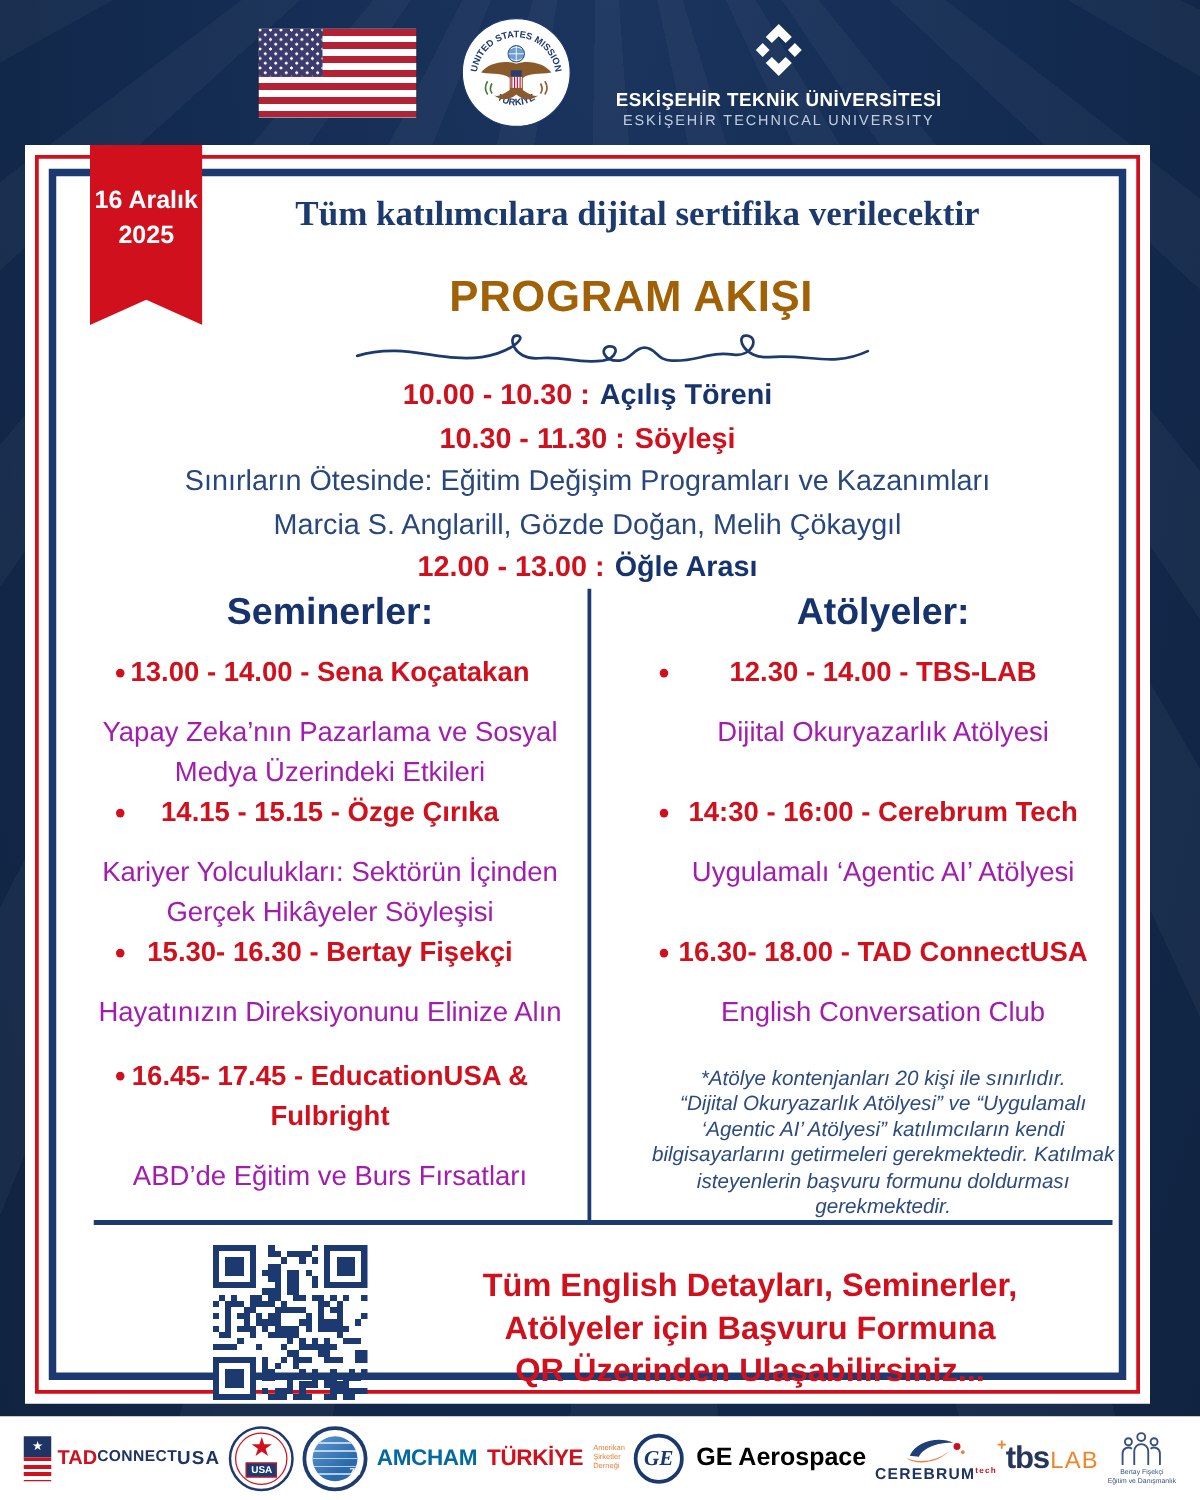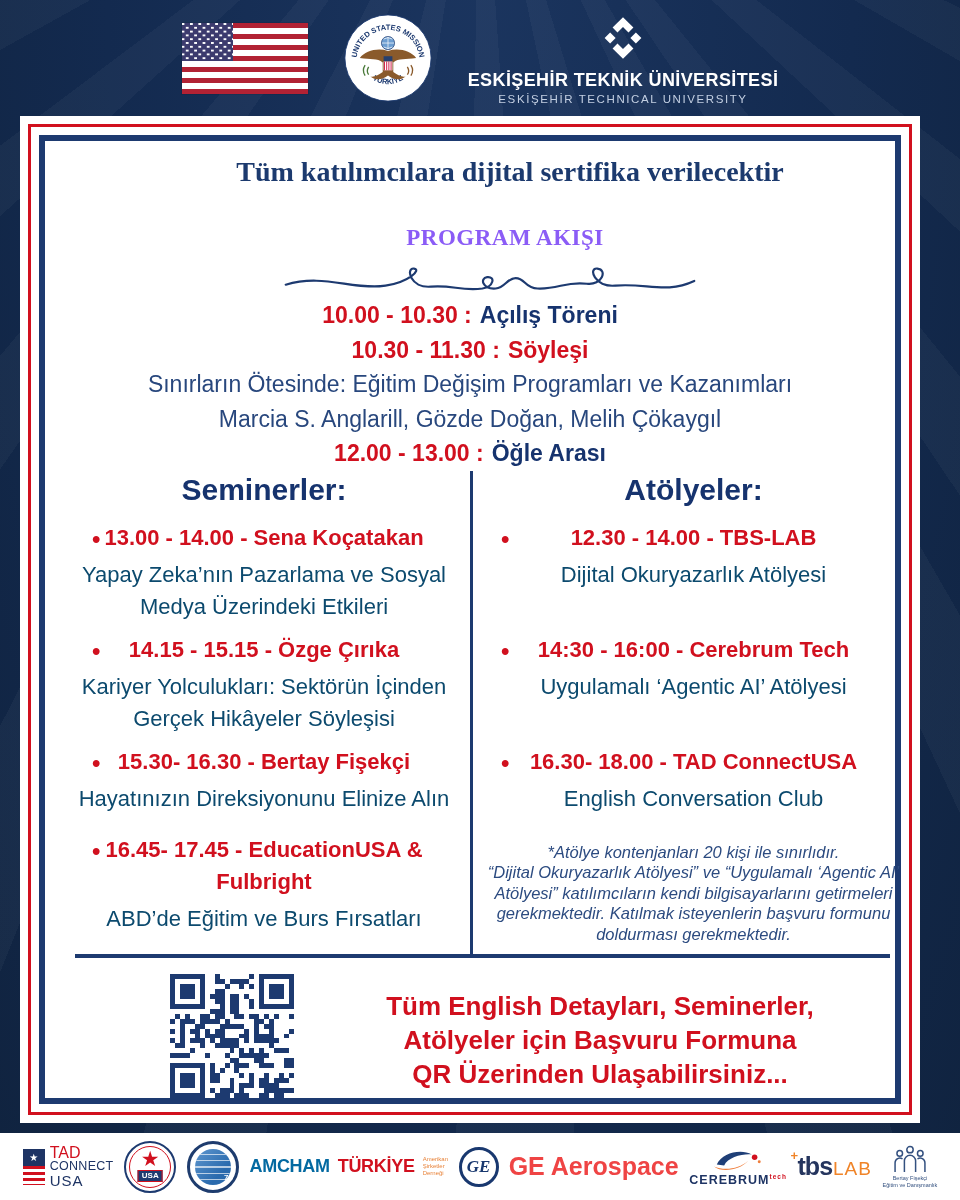--- a/index.html
+++ b/index.html
@@ -15,72 +15,72 @@
 
   
   .header{position:absolute;top:0;left:0;width:960px;height:116px;display:flex;align-items:center;justify-content:center;gap:36px}
   .us-flag{width:126px;height:71px;position:relative;background:repeating-linear-gradient(180deg,#b22234 0 5.46px,#fff 5.46px 10.92px);box-shadow:0 0 0 1px rgba(0,0,0,0.08)}
   .us-flag .canton{position:absolute;top:0;left:0;width:51px;height:38.2px;background-color:#3c3b6e;
     background-image:radial-gradient(circle,#fff 1.05px,transparent 1.35px),radial-gradient(circle,#fff 1.05px,transparent 1.35px);
     background-size:8.4px 7.6px,8.4px 7.6px;background-position:1px 1px,5.2px 4.8px}
   .seal-wrap{width:88px;height:88px}
   .etu{display:flex;flex-direction:column;align-items:center;color:#fff}
   .etu-mark{margin-bottom:6px}
-  .etu-l1{font-size:18px;font-weight:800;letter-spacing:0.4px;color:#fff;white-space:nowrap}
+  .etu-l1{font-size:15px;font-weight:800;letter-spacing:0.4px;color:#fff;white-space:nowrap}
   .etu-l2{font-size:11.5px;font-weight:400;letter-spacing:1.6px;color:#c3cfe2;white-space:nowrap;margin-top:2px}
 
   
   .card{position:absolute;left:20px;top:116px;width:900px;height:1007px;background:#fff}
   .card::before{content:"";position:absolute;inset:8px;border:3px solid #d1101e;pointer-events:none}
   .card::after{content:"";position:absolute;inset:19px;border:6px solid #1d3a70;pointer-events:none}
   .content{position:relative;z-index:1;padding-top:36px}
 
   .ribbon{position:absolute;left:52px;top:0;width:90px;height:144px;background:#d1101e;z-index:3;
     clip-path:polygon(0 0,100% 0,100% 100%,50% 86%,0 100%);
     color:#fff;text-align:center;font-weight:800;font-size:20px;line-height:28px;padding-top:30px;box-sizing:border-box}
 
   .cert-title{text-align:center;font-family:"Liberation Serif",serif;font-weight:700;font-size:28px;line-height:40px;color:#1c3a6e;margin-left:80px}
-  .program-title{text-align:center;font-family:Liberation Serif, serif;font-weight:800;font-size:23px;line-height:44px;letter-spacing:0.5px;color:#8b5cf6;margin-top:24px;margin-left:70px}
+  .program-title{text-align:center;font-family:Liberation Sans, sans-serif;font-weight:800;font-size:35px;line-height:44px;letter-spacing:0.5px;color:#a16207;margin-top:24px;margin-left:70px}
   .swirl{display:block;margin:0 auto;transform:translateX(20px)}
 
   .sched{text-align:center;font-size:23px;line-height:34.5px}
   .s-bold{font-weight:700}
   .t-red{color:#d1101e}
   .t-navy{color:#16336e}
   .t-body{color:#28477d}
   .s-line .time{margin-right:8px}
 
   .cols{display:flex;padding-left:38px;min-height:470px;box-sizing:border-box}
   .col{text-align:center}
   .col.sem{width:412px}
-  .col.ws{width:432px;border-left:3.5px solid #1d3a70;padding-left:12px;box-sizing:border-box}
+  .col.ws{width:432px;border-left:3.5px solid #1d3a70;padding-left:38px;box-sizing:border-box}
   .col h2{margin:0 0 13px 0;font-size:30px;line-height:38px;font-weight:800;color:#16336e}
   .item{height:112px;box-sizing:border-box}
   .item.auto{height:auto}
   .item-title{position:relative;color:#d1101e;font-weight:700;font-size:22px;line-height:32px;padding:0 26px}
   .bullet{position:absolute;left:34px;top:1px;font-size:24px;color:#d1101e}
   .ws .bullet{left:16px}
-  .item-desc{color:#0c4a6e;font-size:22px;line-height:32px;margin-top:5px}
+  .item-desc{color:#a21caf;font-size:22px;line-height:32px;margin-top:16px}
   .sem .item.auto{margin-bottom:19px}
   .note{font-style:italic;font-size:16.5px;line-height:20.5px;color:#2c4b80;margin-top:27px;padding:0 2px}
 
   .hr{height:4px;background:#1d3a70;margin-left:55px;width:815px}
   .qr-row{display:flex;align-items:center;margin-top:16px;padding-left:150px}
   .qr{width:124px;height:124px;display:block}
   .qr-text{width:456px;margin-left:78px;text-align:center;color:#d1101e;font-weight:800;font-size:26px;line-height:34px;padding-top:8px}
 
   
   .footer{position:absolute;left:0;top:1133px;width:960px;height:67px;background:#fff;display:flex;align-items:center;justify-content:space-evenly;padding:0 12px;box-sizing:border-box}
   .f-logo{display:flex;align-items:center}
 
   .tad{gap:5px}
   .tad-flag{width:22px;display:flex;flex-direction:column}
   .tad-star{width:22px;height:17px;background:#1e3464;color:#fff;font-size:10px;line-height:17px;text-align:center}
   .tad-stripes{width:22px;height:19px;background:repeating-linear-gradient(180deg,#d1101e 0 3px,#fff 3px 6px)}
-  .tad-txt{display:flex;flex-direction:column;font-weight:400}
+  .tad-txt{display:flex;font-weight:700}
   .tad-l1{color:#d1101e;font-size:16px;line-height:15px}
   .tad-l2{color:#1e3464;font-size:12.5px;line-height:13px;letter-spacing:0.3px}
   .tad-l3{color:#1e3464;font-size:15px;line-height:15px;letter-spacing:1px}
 
   .edu-seal{width:52px;height:52px;border-radius:50%;border:2px solid #1d3a70;background:#fff;position:relative;box-sizing:border-box}
   .edu-seal::after{content:"";position:absolute;inset:3px;border:1px solid #d1101e;border-radius:50%}
   .edu-star{position:absolute;top:3px;left:0;right:0;text-align:center;color:#d1101e;font-size:21px;line-height:26px}
   .edu-usa{position:absolute;bottom:9px;left:50%;transform:translateX(-50%);background:#1d3a70;color:#fff;font-size:8px;font-weight:800;padding:0 3px;line-height:10px;border:1px solid #d1101e;z-index:1}
 
   .ful-seal{width:52px;height:52px;border-radius:50%;border:3px solid #1e3c6e;background:#fff;display:flex;align-items:center;justify-content:center;box-sizing:border-box;position:relative}
@@ -89,21 +89,21 @@
   .ful-75{position:absolute;bottom:8px;right:3px;color:#fff;font-size:8px;font-weight:800;z-index:1}
 
   .amcham{gap:5px;align-items:center}
   .am-w1{color:#0369a1;font-size:18px;font-weight:900;letter-spacing:-0.3px}
   .am-w2{color:#d1101e;font-size:18px;font-weight:900;letter-spacing:-0.3px;margin-left:3px}
   .am-side{display:flex;flex-direction:column;color:#e8833a;font-size:6px;line-height:7px;margin-left:3px}
 
   .ge{gap:10px}
   .ge-circle{width:40px;height:40px;border:3px solid #19386f;border-radius:50%;display:flex;align-items:center;justify-content:center;
     font-family:"Liberation Serif",serif;font-style:italic;font-weight:700;font-size:17px;color:#19386f;box-sizing:border-box}
-  .ge-name{color:#ef4444;font-size:25px;font-weight:600}
+  .ge-name{color:#000000;font-size:20px;font-weight:600}
 
   .cerebrum{flex-direction:column;justify-content:center}
   .cer-name{color:#1e3464;font-size:12.5px;font-weight:800;letter-spacing:1px;line-height:12px}
   .cer-sup{color:#d1101e;font-size:6.5px;font-weight:700;vertical-align:super}
 
   .tbs{align-items:baseline;position:relative}
   .tbs-plus{color:#f08428;font-size:13px;font-weight:900;position:absolute;top:-4px;left:-7px}
   .tbs-1{color:#25355e;font-size:25px;font-weight:900;letter-spacing:-1px;position:relative}
   .tbs-2{color:#f08428;font-size:19px;font-weight:500;letter-spacing:1px;margin-left:1px}
 
@@ -152,20 +152,24 @@
           <rect x="15" y="36" width="9" height="9"></rect>
           <path d="M47 47 h-17 v-8 h9 v-9 h8 z"></path>
         </g>
       </svg>
       <div class="etu-l1">ESKİŞEHİR TEKNİK ÜNİVERSİTESİ</div>
       <div class="etu-l2">ESKİŞEHİR TECHNICAL UNIVERSITY</div>
     </div>
   </div>
 
   <div class="card">
+    <div class="ribbon">
+      <div>16 Aralık</div>
+      <div>2025</div>
+    </div>
 
     <div class="content">
       <div class="cert-title">Tüm katılımcılara dijital sertifika verilecektir</div>
       <div class="program-title">PROGRAM AKIŞI</div>
 
       <svg class="swirl" width="430" height="38" viewBox="0 0 440 40" fill="none">
         <path d="M5 26 C45 14 75 32 110 27 C135 23 148 10 140 9 C131 8 136 30 158 28 C180 26 190 33 212 30 C224 28 226 17 217 18 C209 19 212 31 226 30 C236 29 238 19 247 19 C257 19 257 30 270 30 C292 31 300 22 322 25 C338 27 344 10 333 9 C323 8 330 29 352 27 C385 24 405 36 435 22" stroke="#1d3a70" stroke-width="2.3" stroke-linecap="round"></path>
       </svg>
 
       <div class="sched">

